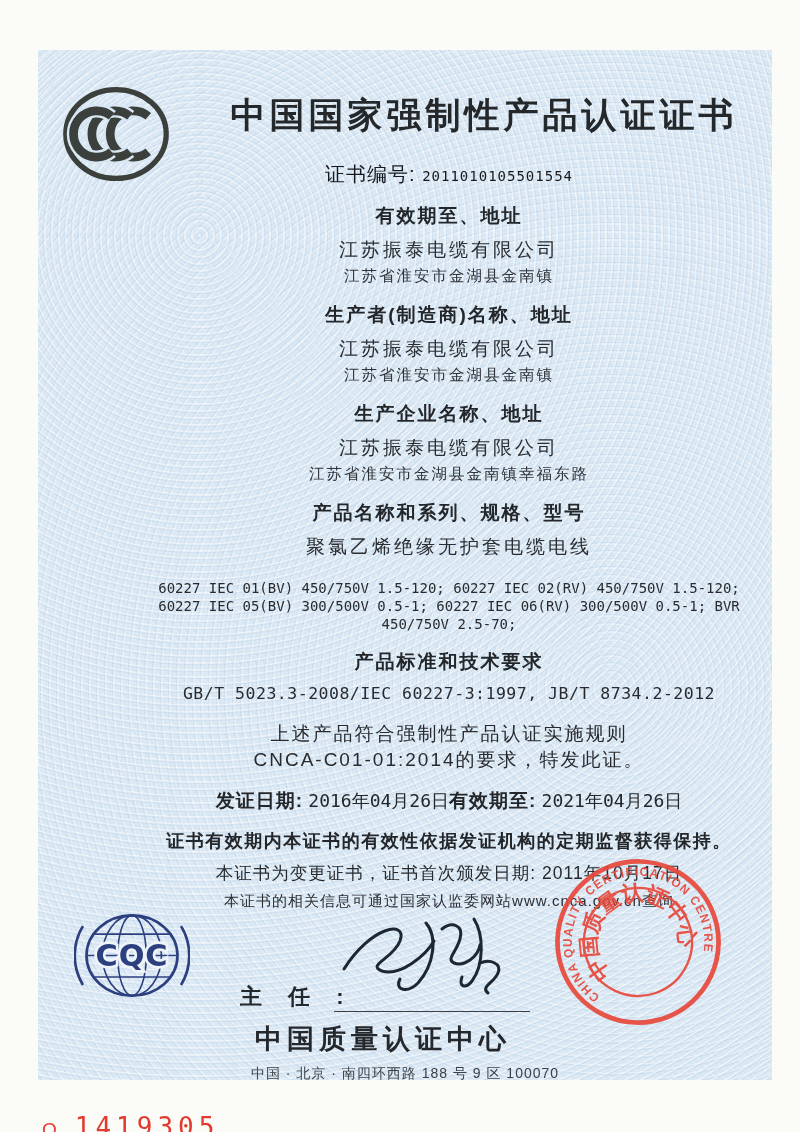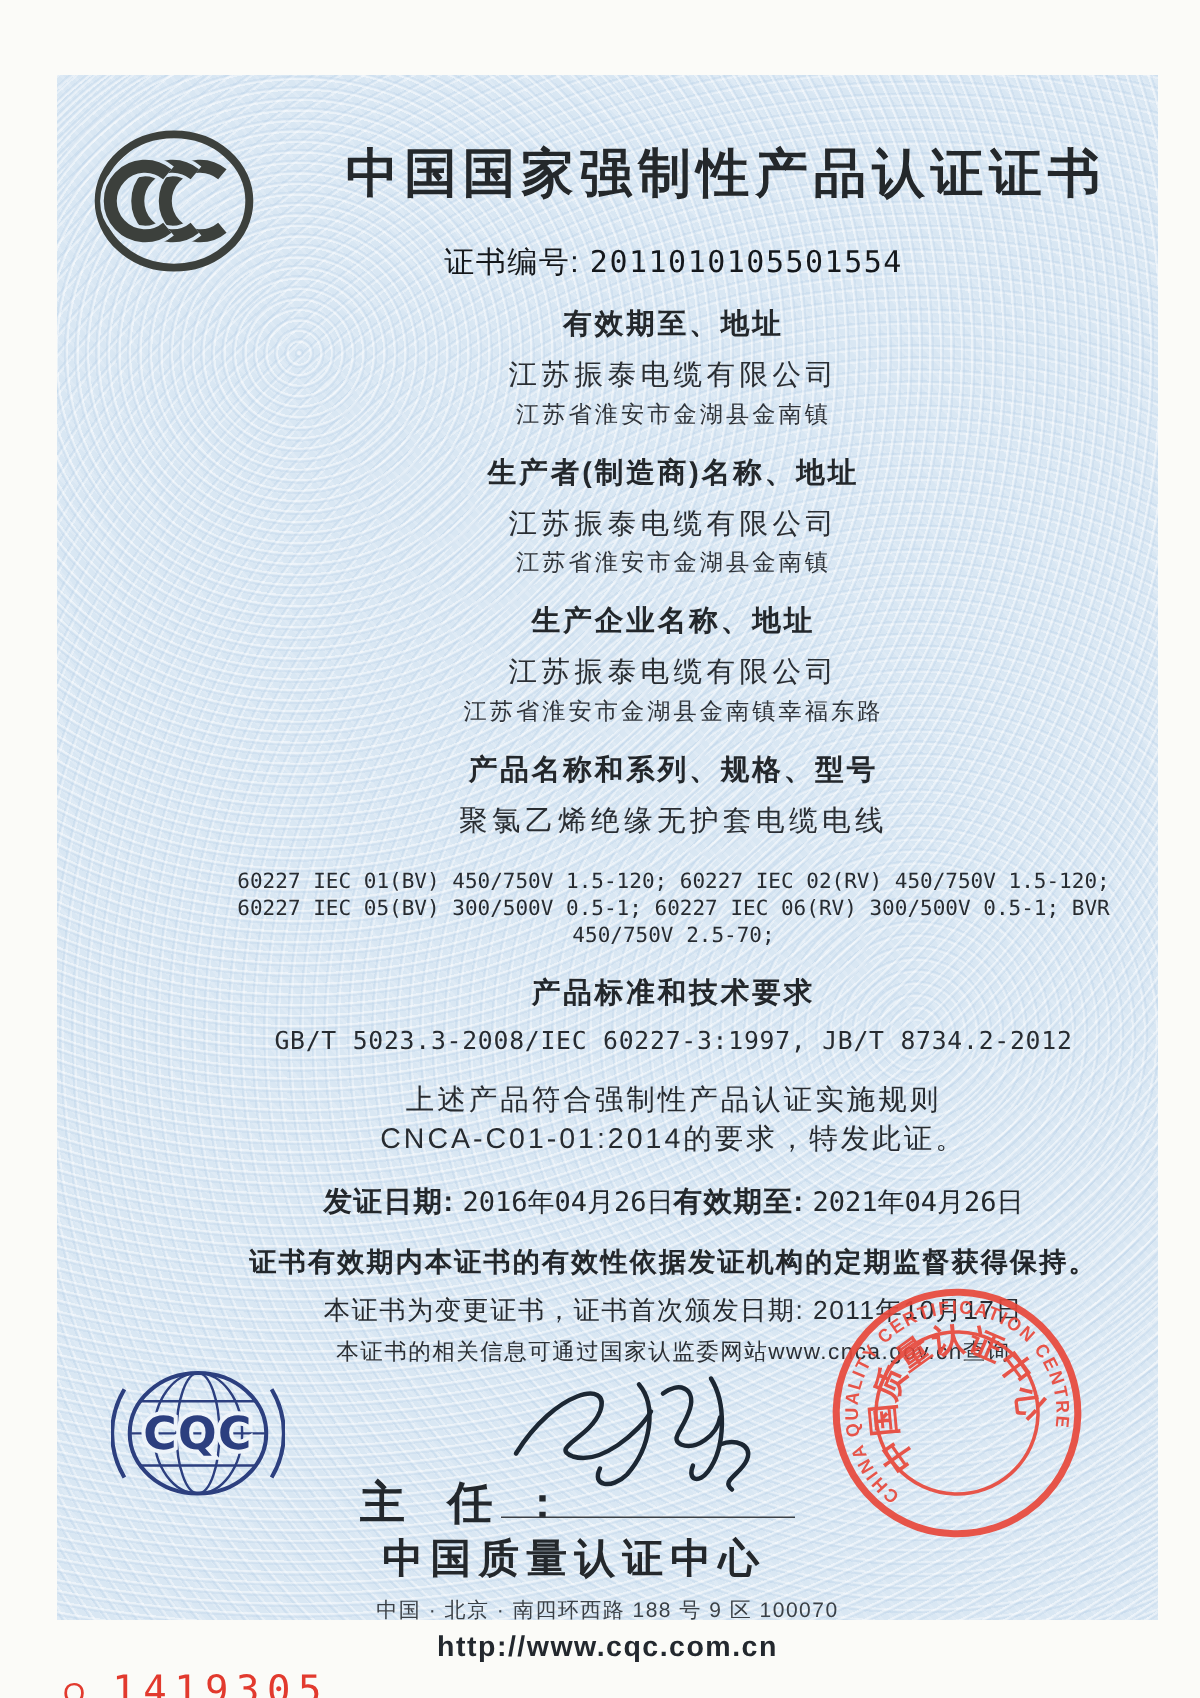--- a/index.html
+++ b/index.html
@@ -21,39 +21,39 @@
     color:#2b3036;
   }
   .stack{position:absolute;left:0;top:0;width:100%;text-align:center;padding-left:44px;}
   .title{
     margin-top:42px;padding-left:70px;
     font-size:35px;font-weight:700;letter-spacing:4px;color:#24282b;
   }
   .certno{
     margin-top:22px;font-size:20px;color:#15181c;letter-spacing:1px;
   }
-  .certno .num{font-family:"DejaVu Sans Mono",monospace;font-size:20px;letter-spacing:1px;text-align:right;}
+  .certno .num{font-family:"DejaVu Sans Mono",monospace;font-size:14px;letter-spacing:1px;text-align:right;}
   .h{margin-top:15px;font-size:19px;font-weight:700;color:#23272b;letter-spacing:2px;}
   .v{margin-top:8px;font-size:19px;color:#2a2e33;letter-spacing:3px;}
   .sub{margin-top:3px;font-size:15.5px;color:#30343a;letter-spacing:2px;}
   .models{margin-top:20px;font-family:"DejaVu Sans Mono",monospace;font-size:14px;line-height:1.28;color:#272b30;}
   .standard-v{margin-top:9px;font-family:"DejaVu Sans Mono",monospace;font-size:16.5px;letter-spacing:.5px;color:#272b30;}
   .compliance{margin-top:18px;font-size:19px;line-height:1.4;letter-spacing:2px;color:#272b30;}
   .dates{margin-top:14px;display:flex;justify-content:center;font-size:19px;color:#23272b;}
   .dates b{font-weight:700;letter-spacing:1px;}
   .dates .d{font-family:"DejaVu Sans Mono",monospace;font-size:18px;}
   .note1{margin-top:15px;font-size:18px;font-weight:700;letter-spacing:1.5px;color:#23272b;font-family:Liberation Serif, serif;}
   .note2{margin-top:8px;font-size:17.5px;letter-spacing:1px;color:#272b30;}
   .note3{margin-top:7px;font-size:15px;letter-spacing:1px;color:#2b2f34;}
   
   .ccc{position:absolute;left:22px;top:33px;width:112px;height:102px;}
   
   .footer{position:absolute;left:0;top:835px;width:100%;height:195px;}
   .cqc{position:absolute;left:36px;top:18px;width:116px;height:106px;}
-  .director{position:absolute;left:202px;top:97px;font-size:30px;font-weight:700;letter-spacing:10px;color:#23282d;}
+  .director{position:absolute;left:202px;top:97px;font-size:22px;font-weight:700;letter-spacing:10px;color:#23282d;}
   .sig{position:absolute;left:292px;top:22px;width:190px;height:100px;}
   .sigline{position:absolute;left:296px;top:126px;width:196px;border-bottom:1.6px solid #3a3f44;}
   .org{position:absolute;left:140px;top:136px;width:410px;text-align:center;font-size:27px;font-weight:600;letter-spacing:5px;color:#24282c;}
   .addr{position:absolute;left:0;top:180px;width:100%;text-align:center;font-size:14px;letter-spacing:1px;color:#3a4046;}
   .web{position:absolute;left:0;top:203px;width:100%;text-align:center;font-size:19px;font-weight:700;letter-spacing:1px;color:#23282e;}
   
   .seal{position:absolute;left:548px;top:852px;width:180px;height:180px;opacity:.92;}
   
   .serial{position:absolute;left:42px;top:1084px;display:flex;align-items:baseline;gap:18px;color:#e23a2e;}
   .serial .q{font-size:19px;}
@@ -153,21 +153,20 @@
           <path d="M96,16 C108,30 104,58 88,76 C78,86 64,84 70,72"></path>
           <path d="M112,22 C122,14 134,18 130,32 C126,46 116,52 124,56 C134,60 148,50 150,38"></path>
           <path d="M144,12 C154,28 154,58 142,74 C136,82 128,80 132,70"></path>
           <path d="M150,56 C160,52 172,56 168,66 C164,76 150,80 158,86"></path>
         </g>
       </svg>
       <div class="sigline"></div>
 
       <div class="org">中国质量认证中心</div>
       <div class="addr">中国 · 北京 · 南四环西路 188 号 9 区 100070</div>
-      <div class="web">http://www.cqc.com.cn</div>
     </div>
   </div>
 
   <svg class="seal" viewBox="0 0 190 190" aria-hidden="true">
     <defs>
       <path id="sealEnPath" d="M 37.7 135.2 A 70 70 0 0 1 95 25 A 70 70 0 0 1 152.3 135.2" fill="none"></path>
       <path id="sealCnPath" d="M 56.9 117 A 44 44 0 0 1 95 51 A 44 44 0 0 1 133.1 117" fill="none"></path>
     </defs>
     <g transform="rotate(-20 95 95)">
       <circle cx="95" cy="95" r="85" fill="none" stroke="#e8483b" stroke-width="5"></circle>

